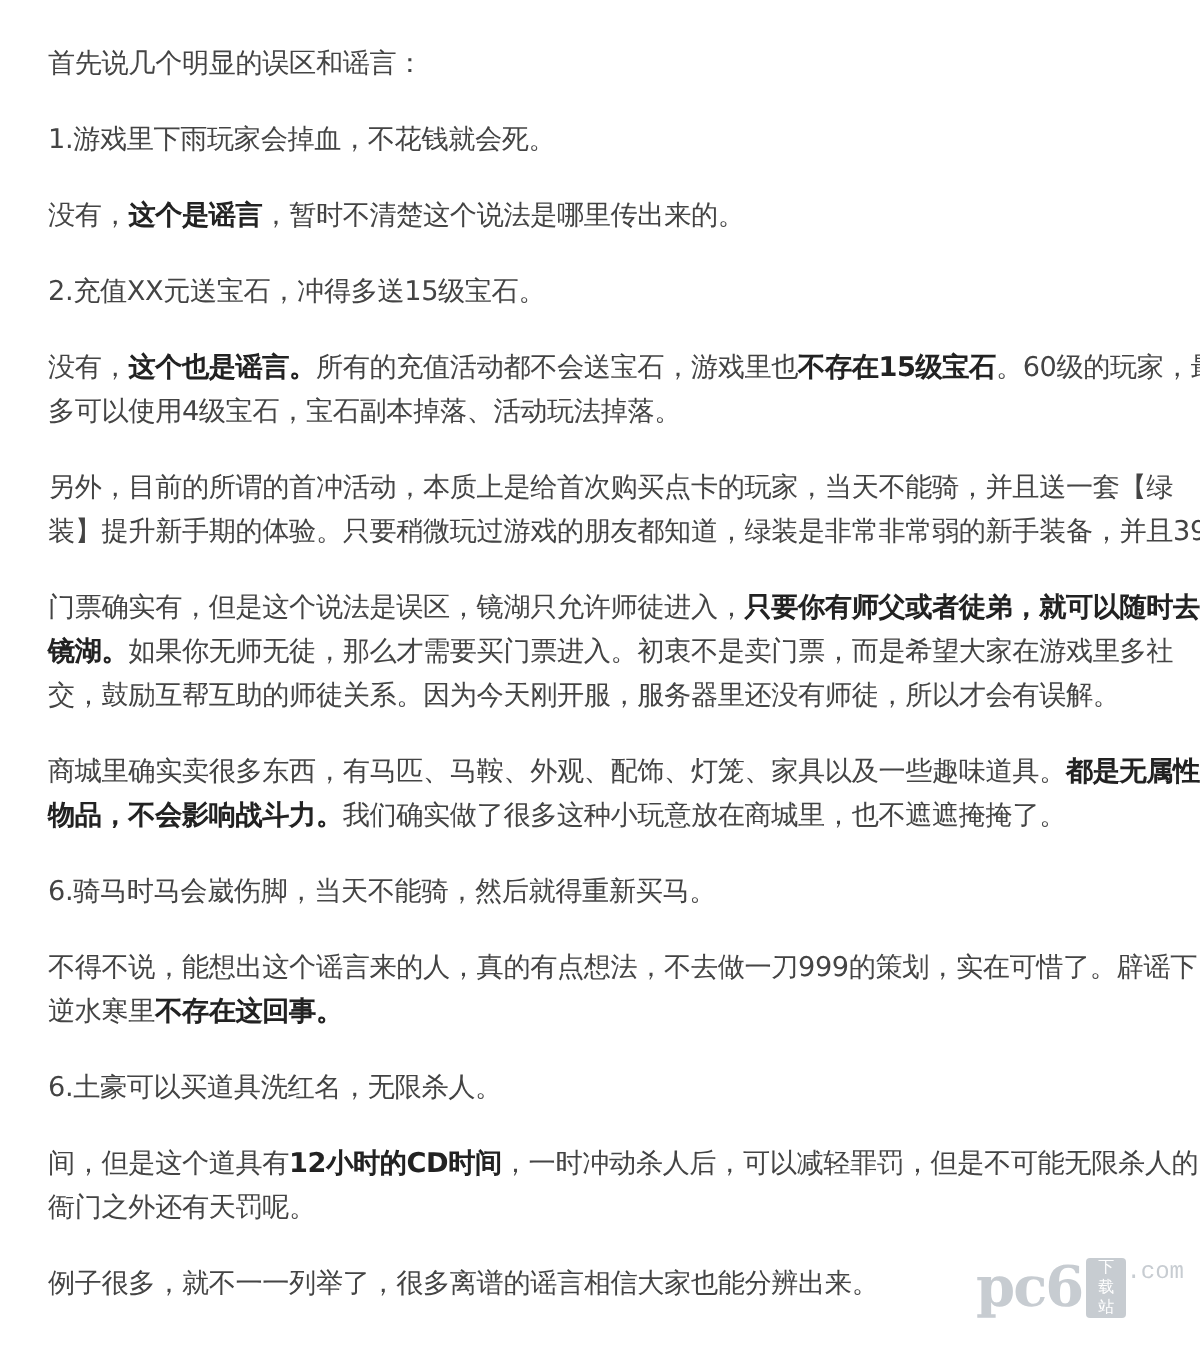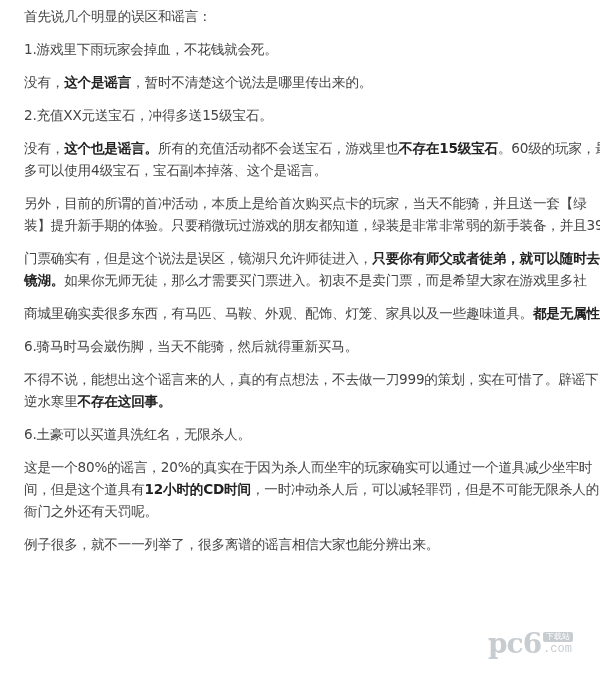--- a/index.html
+++ b/index.html
@@ -15,21 +15,21 @@
       font-family: "DejaVu Sans", "Liberation Sans", sans-serif;
       color: #444444;
     }
     .article {
       position: absolute;
       left: 24px;
       top: 5px;
       width: 560px;
     }
     .para {
-      margin: 0 0 11px 0;
+      margin: 16px 0 11px 0;
       font-size: 13.6px;
       line-height: 22px;
       white-space: nowrap;
       letter-spacing: -0.2px;
     }
     .line { display: block; }
     .seg-bold { font-weight: bold; color: #222222; text-align: center; }
     .watermark {
       position: absolute;
       right: 8px;
@@ -43,21 +43,21 @@
     .wm-logo {
       font-family: "DejaVu Serif", serif;
       font-size: 28px;
       font-weight: bold;
       color: #9aa3ad;
       letter-spacing: -1px;
       line-height: 28px;
     }
     .wm-right {
       display: flex;
-      flex-direction: column;
+      flex-direction: row;
       margin-left: 2px;
     }
     .wm-badge {
       font-size: 8px;
       line-height: 10px;
       color: #ffffff;
       background: #9aa3ad;
       border-radius: 2px;
       padding: 0 3px;
       text-align: center;
@@ -80,45 +80,46 @@
       <span class="line"><span class="seg">1.游戏里下雨玩家会掉血，不花钱就会死。</span></span>
     </p>
     <p class="para para-body">
       <span class="line"><span class="seg">没有，</span><span class="seg-bold">这个是谣言</span><span class="seg">，暂时不清楚这个说法是哪里传出来的。</span></span>
     </p>
     <p class="para para-heading">
       <span class="line"><span class="seg">2.充值XX元送宝石，冲得多送15级宝石。</span></span>
     </p>
     <p class="para para-body">
       <span class="line"><span class="seg">没有，</span><span class="seg-bold">这个也是谣言。</span><span class="seg">所有的充值活动都不会送宝石，游戏里也</span><span class="seg-bold">不存在15级宝石</span><span class="seg">。60级的玩家，最</span></span>
-      <span class="line"><span class="seg">多可以使用4级宝石，宝石副本掉落、这个是谣言。</span></span>
+      <span class="line"><span class="seg">多可以使用4级宝石，宝石副本掉落、活动玩法掉落。</span></span>
     </p>
     <p class="para para-body">
       <span class="line"><span class="seg">另外，目前的所谓的首冲活动，本质上是给首次购买点卡的玩家，当天不能骑，并且送一套【绿</span></span>
       <span class="line"><span class="seg">装】提升新手期的体验。只要稍微玩过游戏的朋友都知道，绿装是非常非常弱的新手装备，并且39</span></span>
     </p>
     <p class="para para-body">
       <span class="line"><span class="seg">门票确实有，但是这个说法是误区，镜湖只允许师徒进入，</span><span class="seg-bold">只要你有师父或者徒弟，就可以随时去</span></span>
       <span class="line"><span class="seg-bold">镜湖。</span><span class="seg">如果你无师无徒，那么才需要买门票进入。初衷不是卖门票，而是希望大家在游戏里多社</span></span>
+      <span class="line"><span class="seg">交，鼓励互帮互助的师徒关系。因为今天刚开服，服务器里还没有师徒，所以才会有误解。</span></span>
     </p>
     <p class="para para-body">
       <span class="line"><span class="seg">商城里确实卖很多东西，有马匹、马鞍、外观、配饰、灯笼、家具以及一些趣味道具。</span><span class="seg-bold">都是无属性</span></span>
+      <span class="line"><span class="seg-bold">物品，不会影响战斗力。</span><span class="seg">我们确实做了很多这种小玩意放在商城里，也不遮遮掩掩了。</span></span>
     </p>
     <p class="para para-heading">
       <span class="line"><span class="seg">6.骑马时马会崴伤脚，当天不能骑，然后就得重新买马。</span></span>
     </p>
     <p class="para para-body">
       <span class="line"><span class="seg">不得不说，能想出这个谣言来的人，真的有点想法，不去做一刀999的策划，实在可惜了。辟谣下，</span></span>
       <span class="line"><span class="seg">逆水寒里</span><span class="seg-bold">不存在这回事。</span></span>
     </p>
     <p class="para para-heading">
       <span class="line"><span class="seg">6.土豪可以买道具洗红名，无限杀人。</span></span>
     </p>
     <p class="para para-body">
-      <span class="line"><span class="seg">这是一个80%的谣言，20%的真实在于因为杀人而坐牢的玩家确实可以通过一个道具减少坐牢时</span></span>
       <span class="line"><span class="seg">间，但是这个道具有</span><span class="seg-bold">12小时的CD时间</span><span class="seg">，一时冲动杀人后，可以减轻罪罚，但是不可能无限杀人的。</span></span>
       <span class="line"><span class="seg">衙门之外还有天罚呢。</span></span>
     </p>
     <p class="para para-body">
       <span class="line"><span class="seg">例子很多，就不一一列举了，很多离谱的谣言相信大家也能分辨出来。</span></span>
     </p>
   </div>
 
 <div class="watermark">
   <span class="wm-logo">pc6</span>

